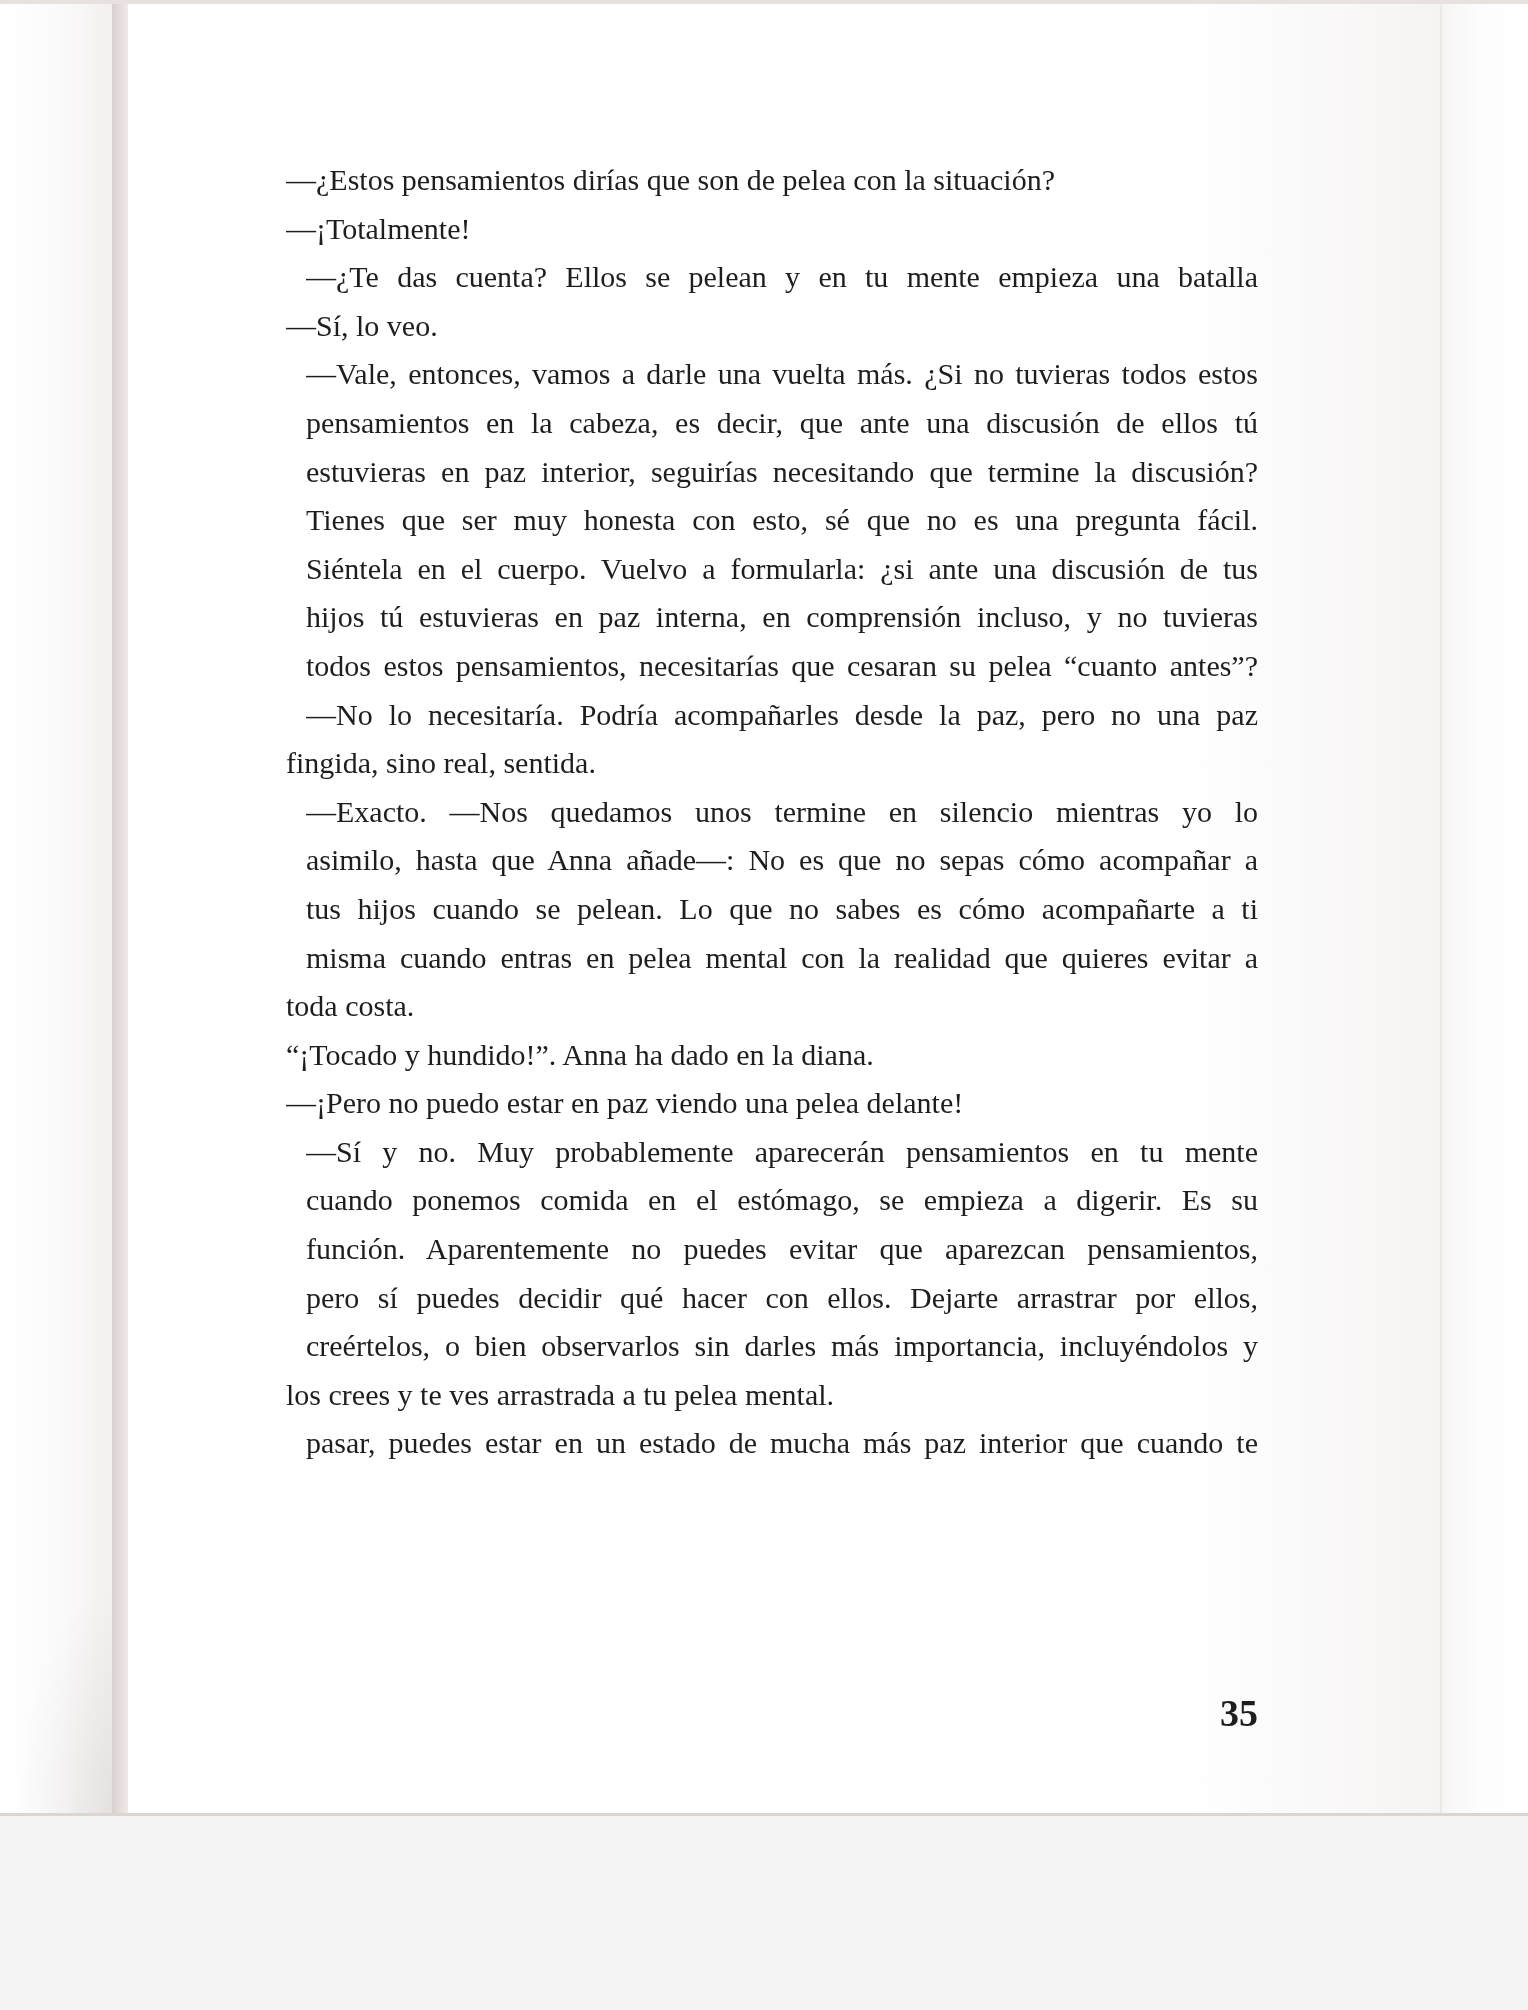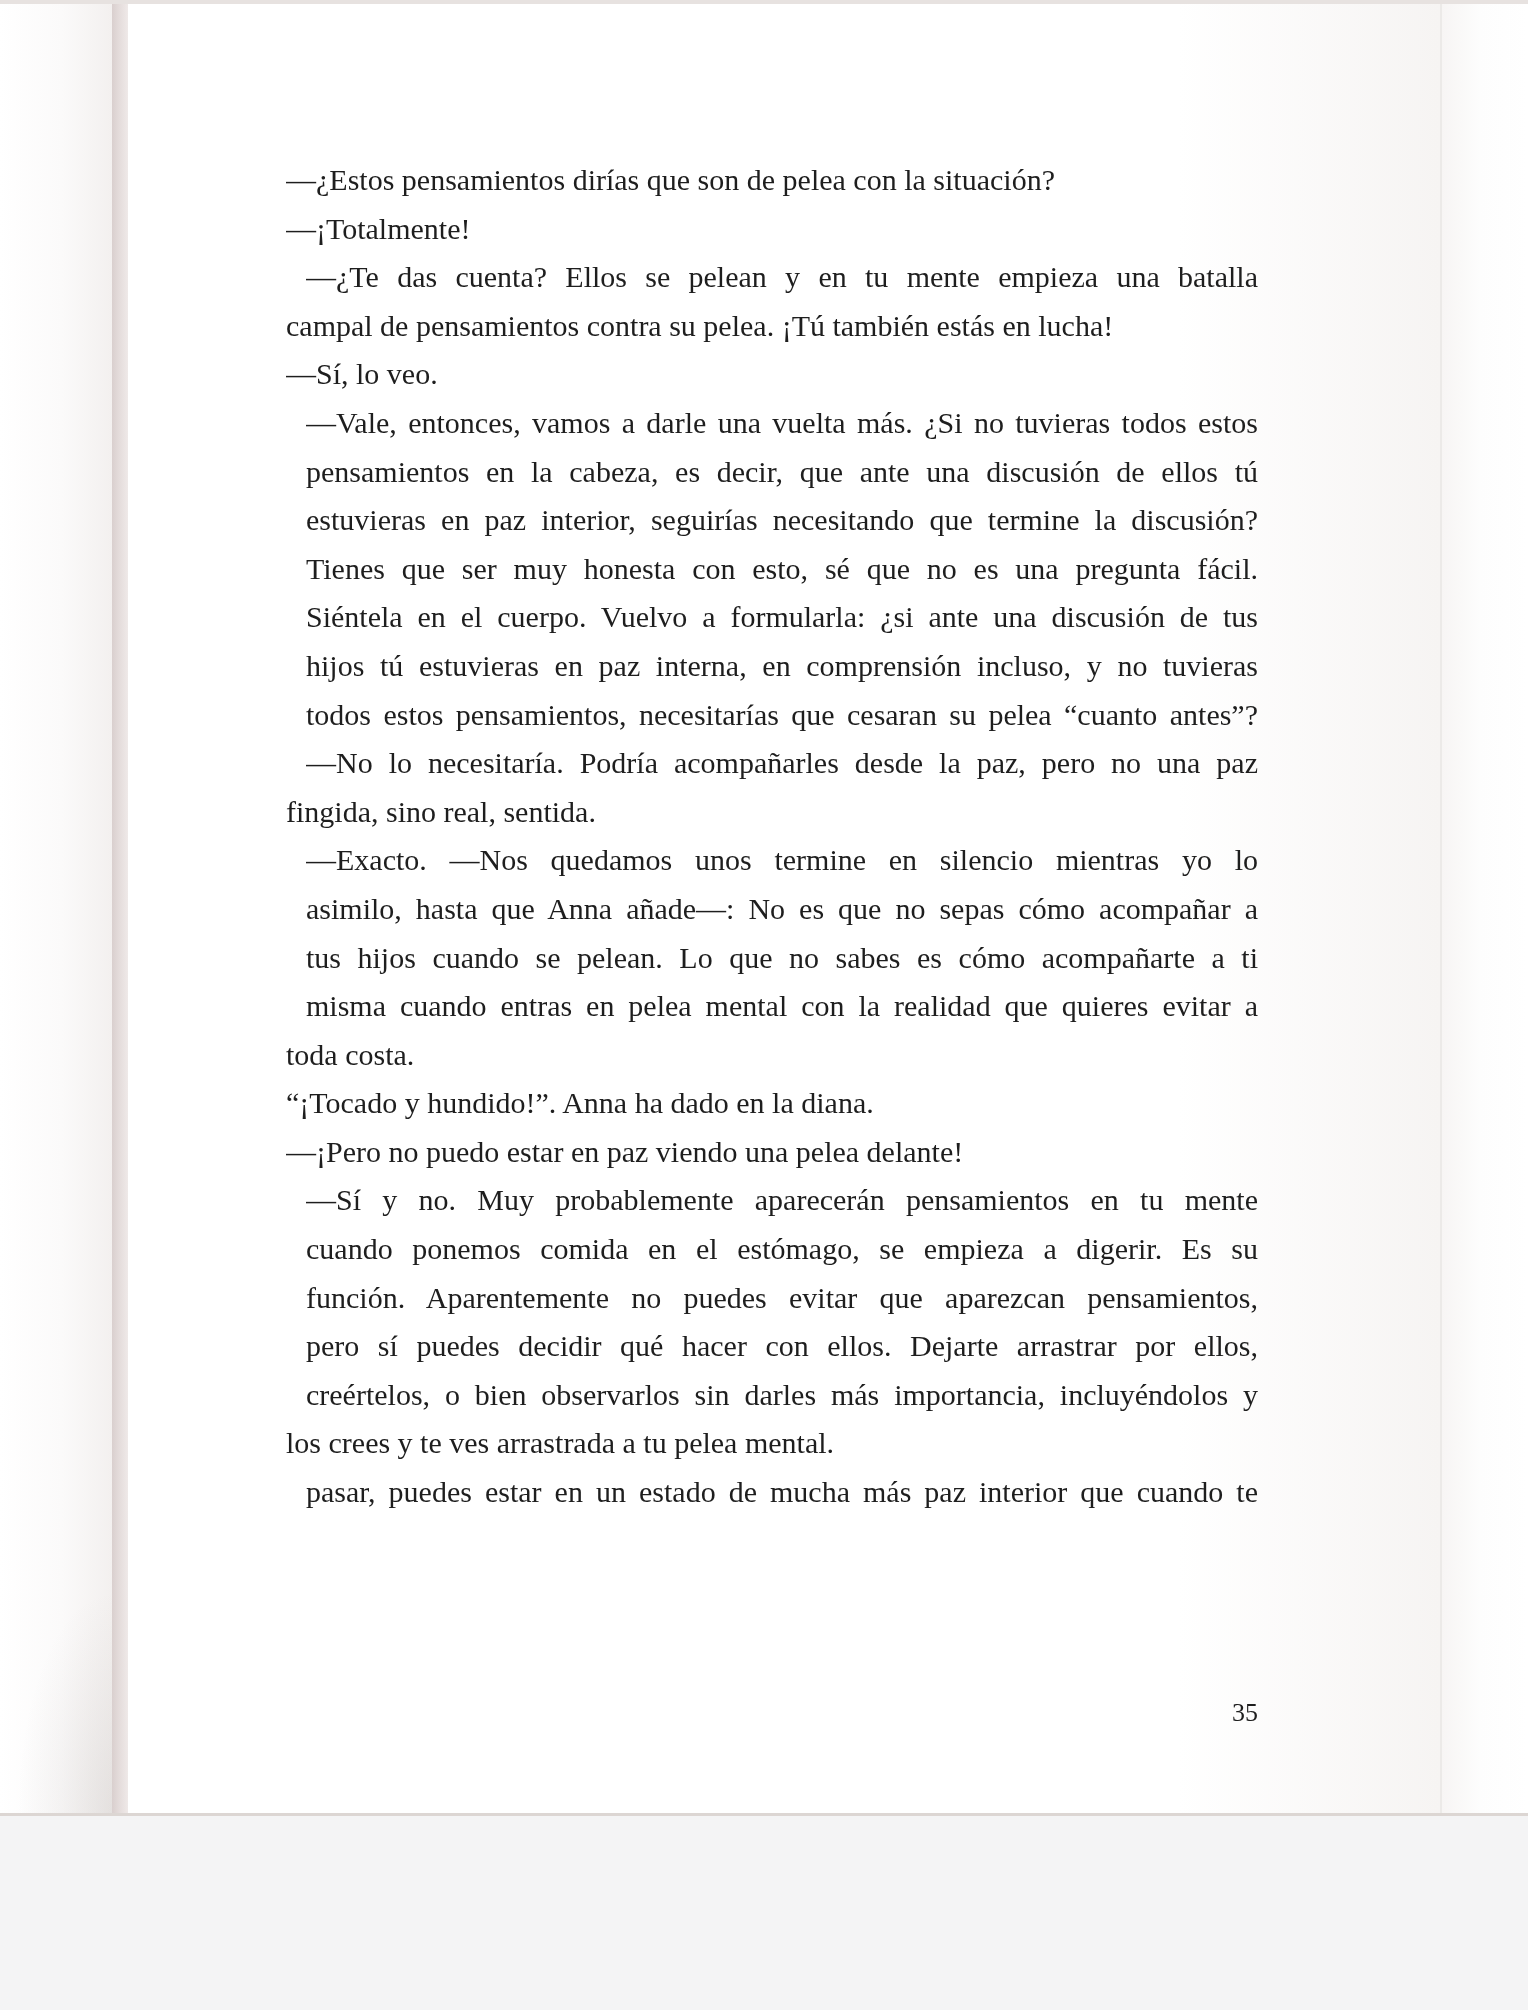--- a/index.html
+++ b/index.html
@@ -82,38 +82,38 @@
   .line.just {
     text-align: justify;
     text-align-last: justify;
     margin-left: 20px;
   }
   .page-number {
     position: absolute;
     left: 158px; top: 1685px;
     width: 972px;
     text-align: right;
-    font-size: 26px;
+    font-size: 38px;
     line-height: 48.6px;
     color: #1e1e1e;
+    font-weight: bold;
   }
 </style>
 </head>
 <body>
 
 <div class="screen">
   <div class="top-edge-line"></div>
   <div class="left-stack"></div>
   <div class="spine-strip"></div>
   <div class="page">
     <div class="text-block">
         <div class="line">—¿Estos pensamientos dirías que son de pelea con la situación?</div>
         <div class="line">—¡Totalmente!</div>
         <div class="line just">—¿Te das cuenta? Ellos se pelean y en tu mente empieza una batalla</div>
-        <div class="line">campal de pensamientos contra su pelea. ¡Tú también estás en lucha!</div>
         <div class="line">—Sí, lo veo.</div>
         <div class="line just">—Vale, entonces, vamos a darle una vuelta más. ¿Si no tuvieras todos estos</div>
         <div class="line just">pensamientos en la cabeza, es decir, que ante una discusión de ellos tú</div>
         <div class="line just">estuvieras en paz interior, seguirías necesitando que termine la discusión?</div>
         <div class="line just">Tienes que ser muy honesta con esto, sé que no es una pregunta fácil.</div>
         <div class="line just">Siéntela en el cuerpo. Vuelvo a formularla: ¿si ante una discusión de tus</div>
         <div class="line just">hijos tú estuvieras en paz interna, en comprensión incluso, y no tuvieras</div>
         <div class="line just">todos estos pensamientos, necesitarías que cesaran su pelea “cuanto antes”?</div>
         <div class="line just">—No lo necesitaría. Podría acompañarles desde la paz, pero no una paz</div>
         <div class="line">fingida, sino real, sentida.</div>

